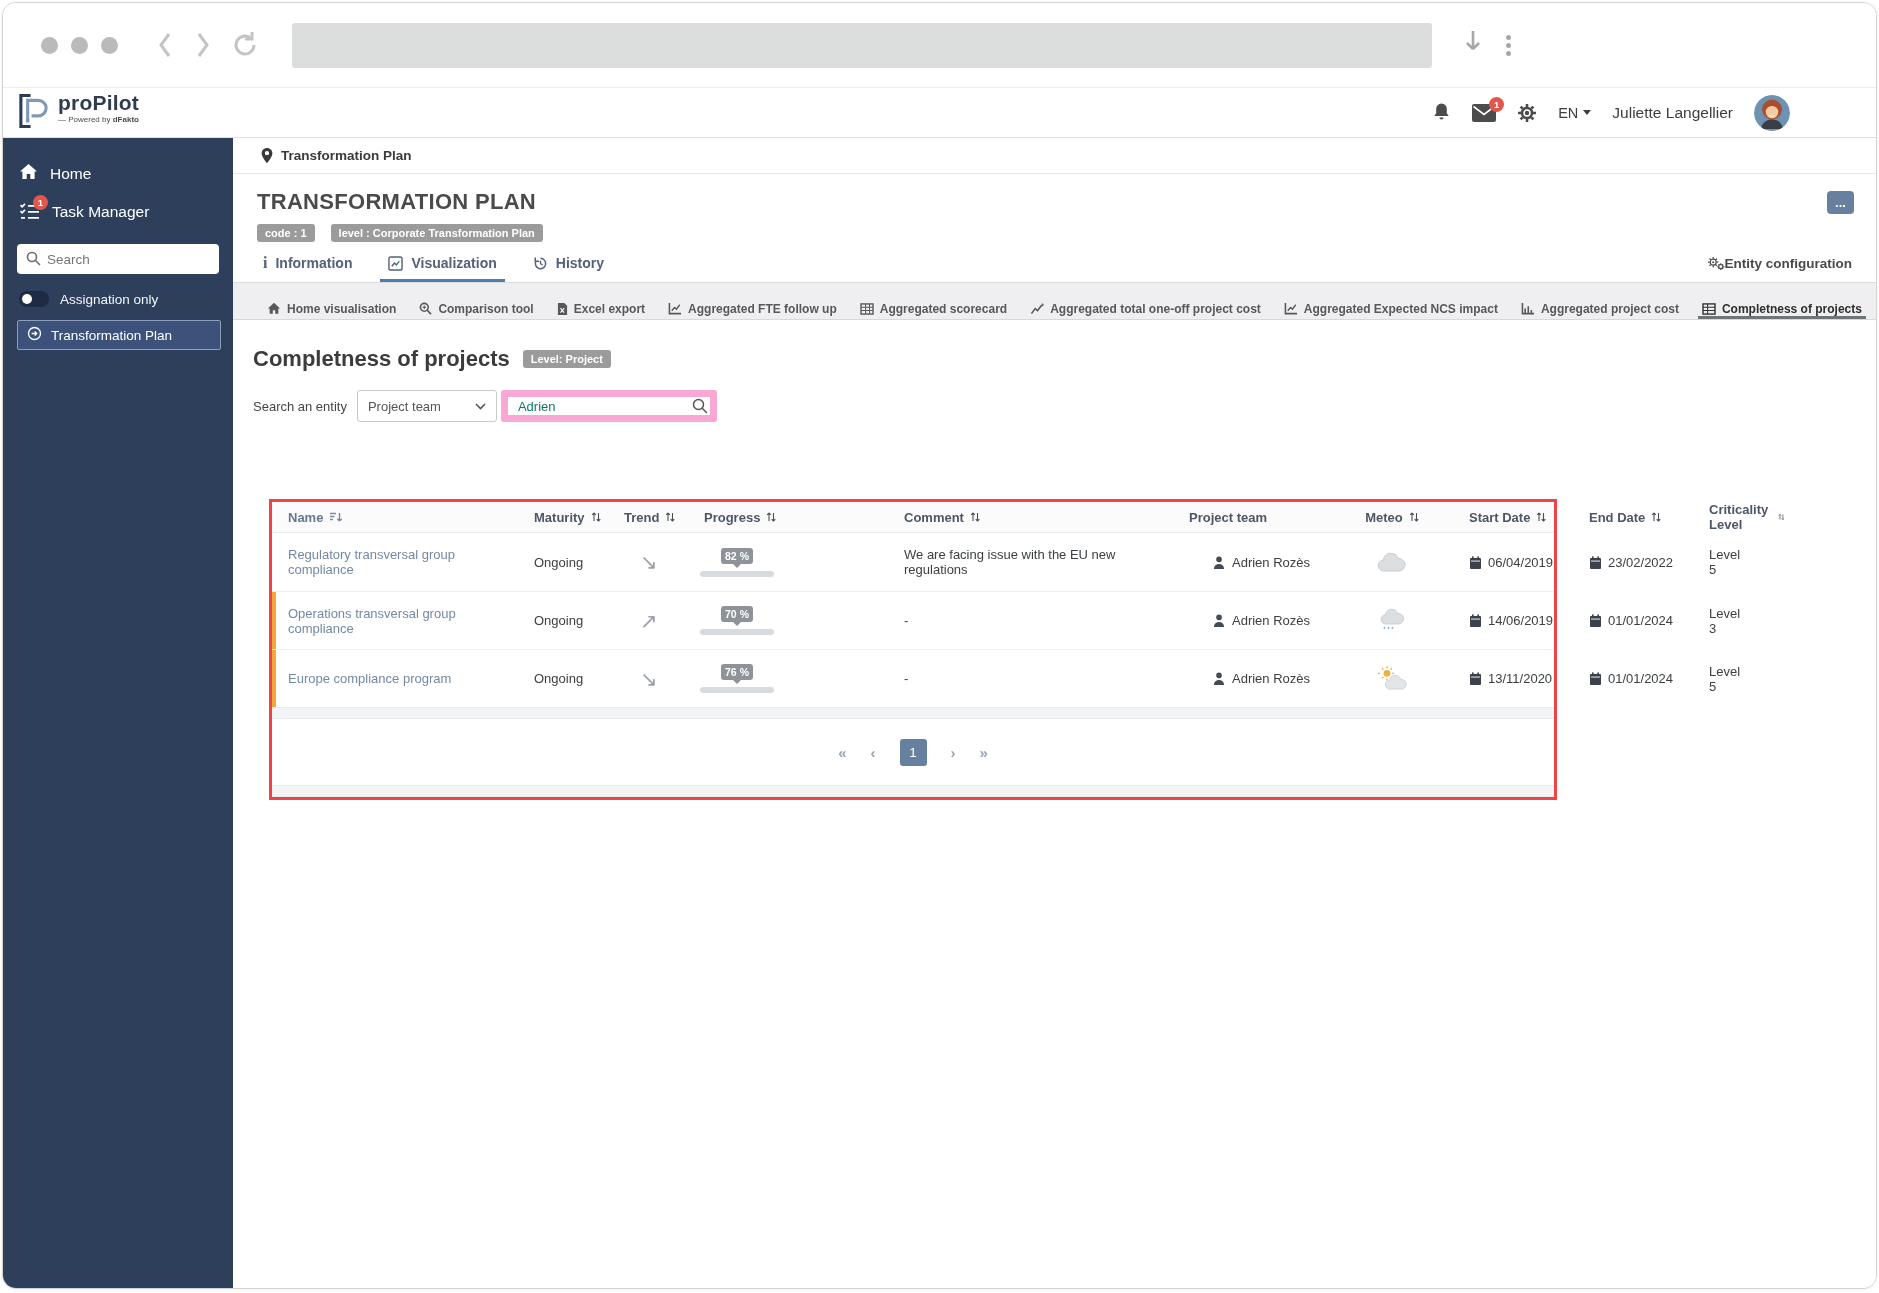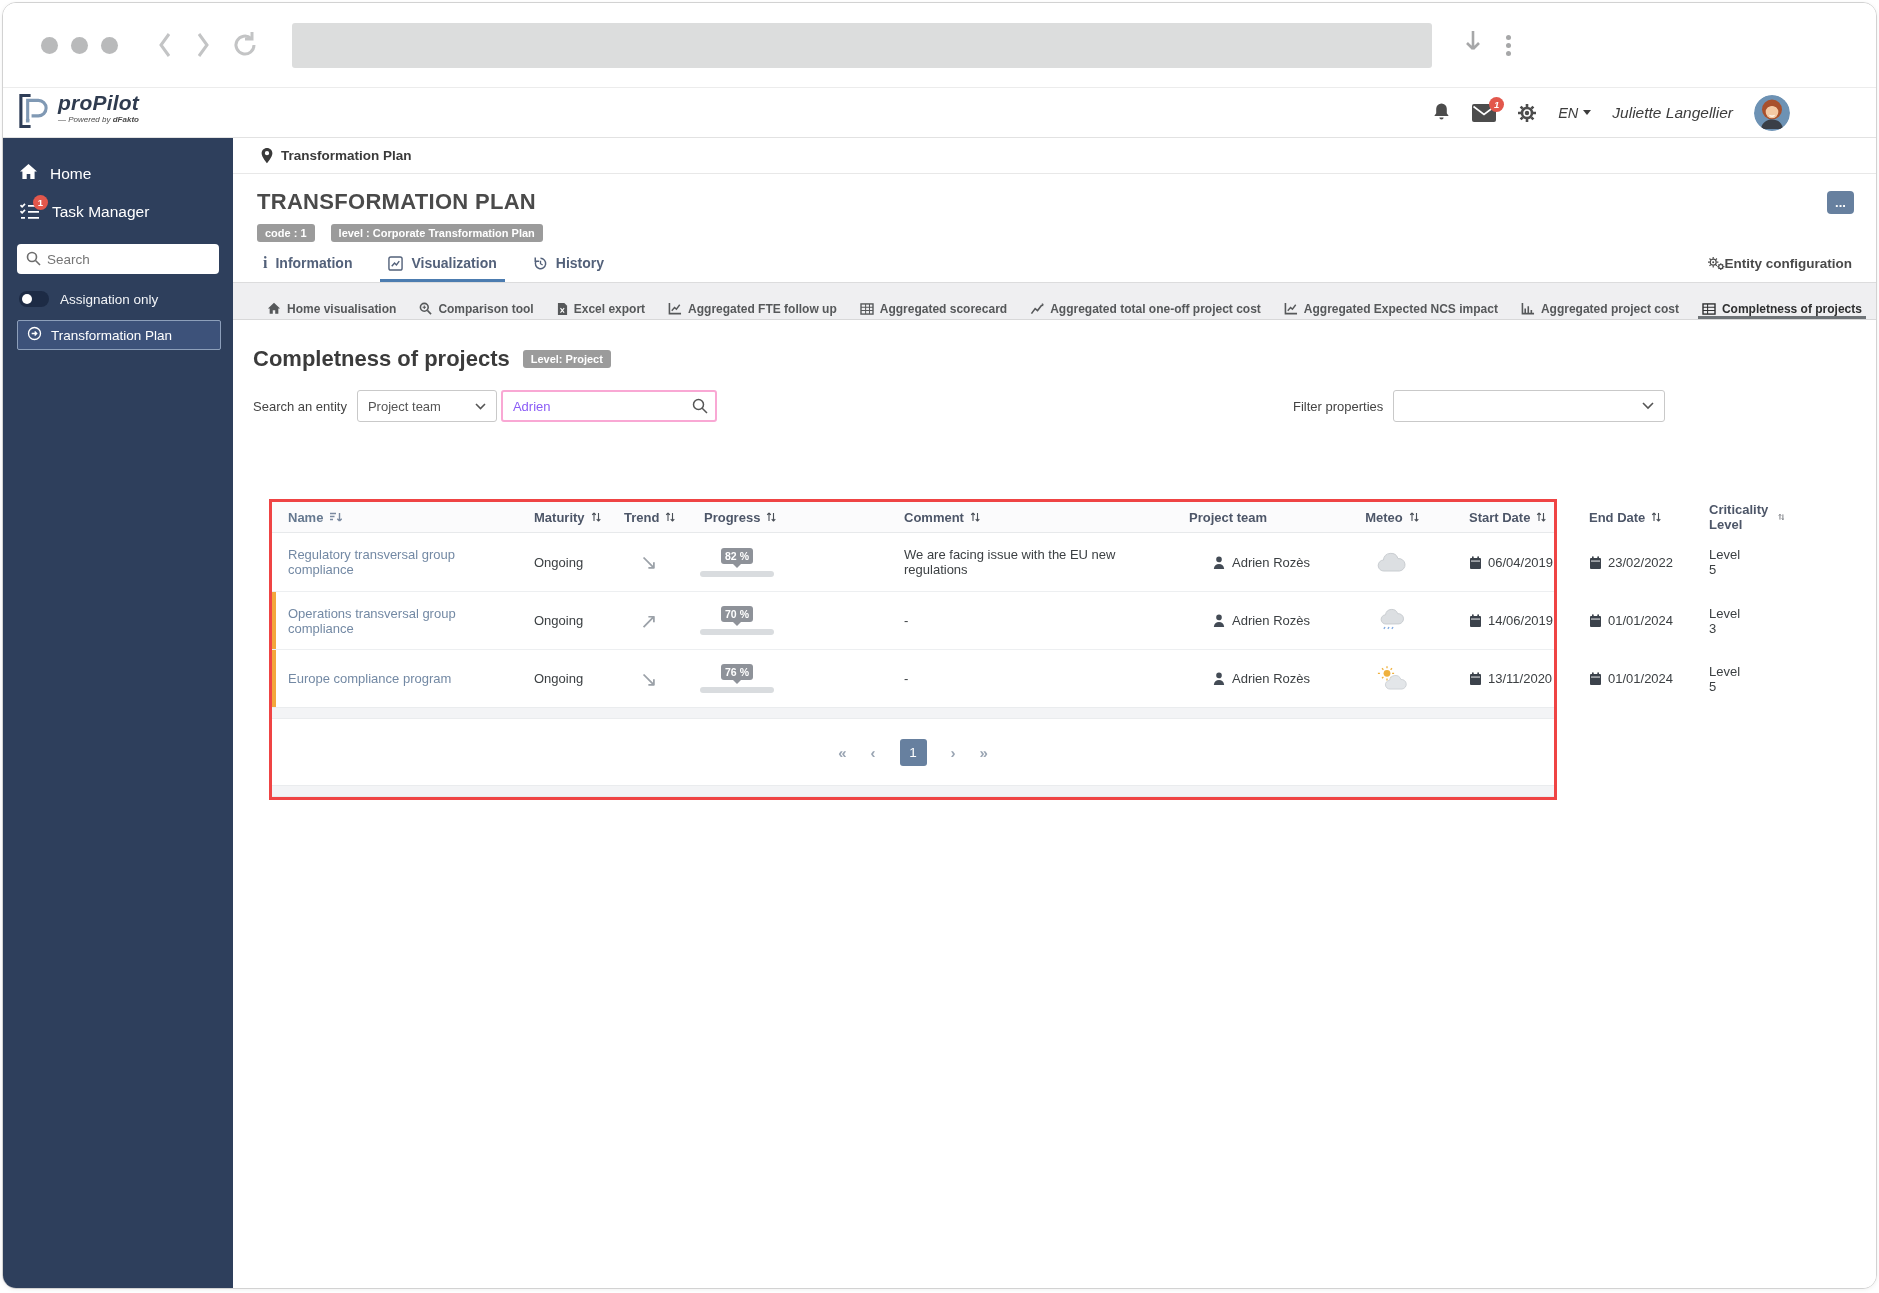--- a/index.html
+++ b/index.html
@@ -12,21 +12,21 @@
   .chrome{height:84px;display:flex;align-items:center;padding-left:38px;background:#fff;}
   .dots{display:flex;gap:13px;margin-right:28px;}
   .dot{width:17px;height:17px;border-radius:50%;background:#b9babb;}
   .navbtn{background:none;border:none;padding:0;margin:0 9px;color:#c3c4c5;cursor:default;display:flex;align-items:center;}
   .urlbar{width:1140px;height:45px;margin-left:24px;background:#dcdddd;border-radius:3px;}
   .chrome-right{display:flex;align-items:center;gap:22px;margin-left:30px;color:#a6a7a8;}
   .kebab span{display:block;width:5px;height:5px;border-radius:50%;background:#a6a7a8;margin:3px 0;}
 
   
   .app-header{height:51px;border-top:1px solid #ececec;border-bottom:1px solid #e2e2e2;
-    display:flex;align-items:center;padding:0 86px 0 14px;background:#fff;font-style:italic;}
+    display:flex;align-items:center;padding:0 86px 0 14px;background:#fff;}
   .logo{display:flex;align-items:flex-start;gap:8px;}
   .logo-texts{display:flex;flex-direction:column;line-height:1;}
   .logo-name{font-size:21px;font-weight:600;color:#2f3b4f;letter-spacing:.2px;}
   .logo-powered{font-size:8px;color:#4a4a4a;margin-top:3px;}
   .logo-powered b{font-weight:700;}
   .hdr-right{margin-left:auto;display:flex;align-items:center;gap:21px;}
   .hdr-icon{position:relative;display:flex;align-items:center;cursor:default;}
   .red-badge{position:absolute;top:-7px;right:-8px;min-width:15px;height:15px;border-radius:8px;
     background:#e2574c;color:#fff;font-size:9.5px;font-weight:700;display:flex;align-items:center;justify-content:center;padding:0 3px;}
   .lang{display:flex;align-items:center;gap:5px;font-size:14.5px;color:#3d3d3d;}
@@ -81,22 +81,22 @@
   
   .content{padding:26px 0 0 20px;flex:1;}
   .heading-row{display:flex;align-items:center;gap:13px;}
   .section-title{margin:0;font-size:22px;font-weight:700;color:#3b3b3b;}
   .search-row{position:relative;margin-top:17px;height:34px;display:flex;align-items:center;}
   .field-label{font-size:13px;color:#444;margin-right:10px;}
   .select-box{height:32px;background:#fff;border:1px solid #c9c9c9;border-radius:3px;display:flex;align-items:center;
     justify-content:space-between;padding:0 10px;font-size:13px;color:#555;cursor:default;}
   .team-select{width:140px;margin-right:4px;}
   .input-wrap{position:relative;}
-  .entity-input{width:216px;height:32px;border:2px solid #f9a8d4;border-radius:3px;padding:0 30px 0 10px;
-    font-size:13px;color:#8b5cf6;outline:none;}
+  .entity-input{width:216px;height:32px;border:7px solid #f9a8d4;border-radius:3px;padding:0 30px 0 10px;
+    font-size:13px;color:#0f766e;outline:none;}
   .input-wrap .mag{position:absolute;right:9px;top:8px;}
   .filter-group{position:absolute;left:1040px;top:1px;display:flex;align-items:center;}
   .filter-select{width:272px;}
 
   
   .card{width:1288px;margin:76px 0 0 16px;border:3px solid #ef4444;background:#fff;}
   .trow{display:grid;grid-template-columns:250px 90px 80px 200px 285px 150px 130px 120px 120px 1fr;align-items:center;}
   .thead{height:31px;background:#fbfbfc;border-bottom:1px solid #e7e9eb;}
   .th{display:flex;align-items:center;gap:6px;padding-left:12px;font-size:13px;font-weight:600;color:#4d5668;cursor:default;}
   .th.first{padding-left:16px;color:#65788f;}
@@ -439,29 +439,20 @@
           </div>
           <span class="input-wrap">
             <input class="entity-input" value="Adrien" style="">
             <span class="mag">
               <svg width="16" height="16" viewBox="0 0 16 16">
                   <circle cx="6.5" cy="6.5" r="5" fill="none" stroke="#555" stroke-width="1.5"></circle>
                   <path d="M10.2 10.2L15 15" stroke="#555" stroke-width="1.5"></path>
                 </svg>
             </span>
           </span>
-          <div class="filter-group">
-            <span class="field-label">Filter properties</span>
-            <div class="select-box filter-select">
-              <span></span>
-              <svg width="12" height="8" viewBox="0 0 12 8">
-                  <path d="M1 1l5 5 5-5" fill="none" stroke="#555" stroke-width="1.6"></path>
-                </svg>
-            </div>
-          </div>
         </div>
 
         <div class="card">
           <div class="trow thead">
             <div class="th first">
               <span>Name</span>
               <svg width="13" height="12" viewBox="0 0 13 12">
                   <g stroke="#7b8aa0" stroke-width="1.4" fill="none">
                     <path d="M1 2.5h6M1 5.5h4.5M1 8.5h3"></path>
                     <path d="M10.5 2v8M10.5 10L8.3 7.8M10.5 10l2.2-2.2"></path>

